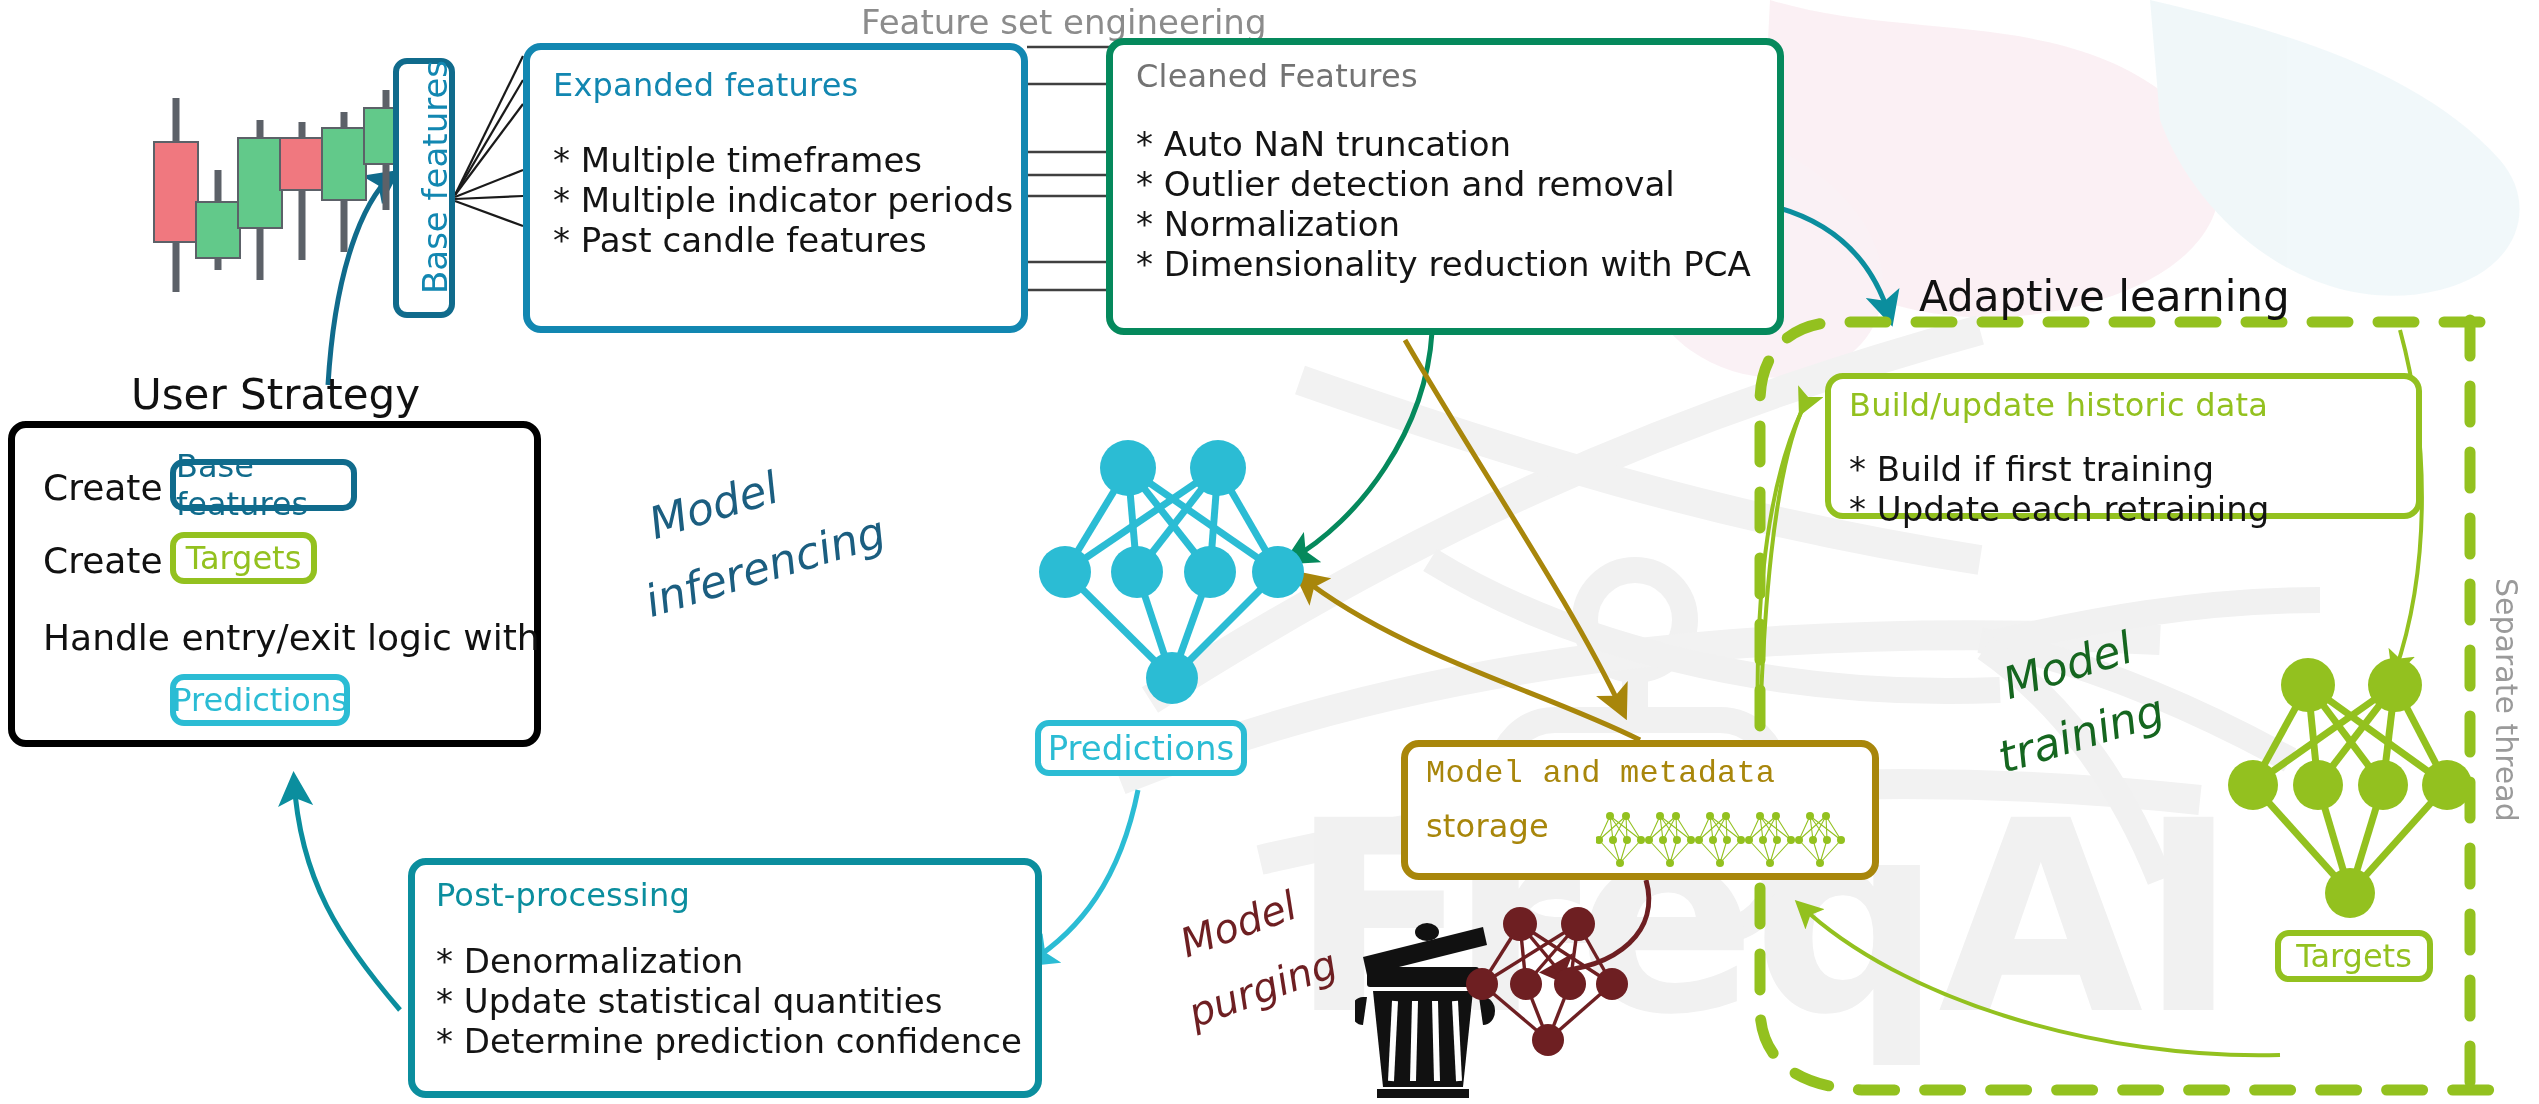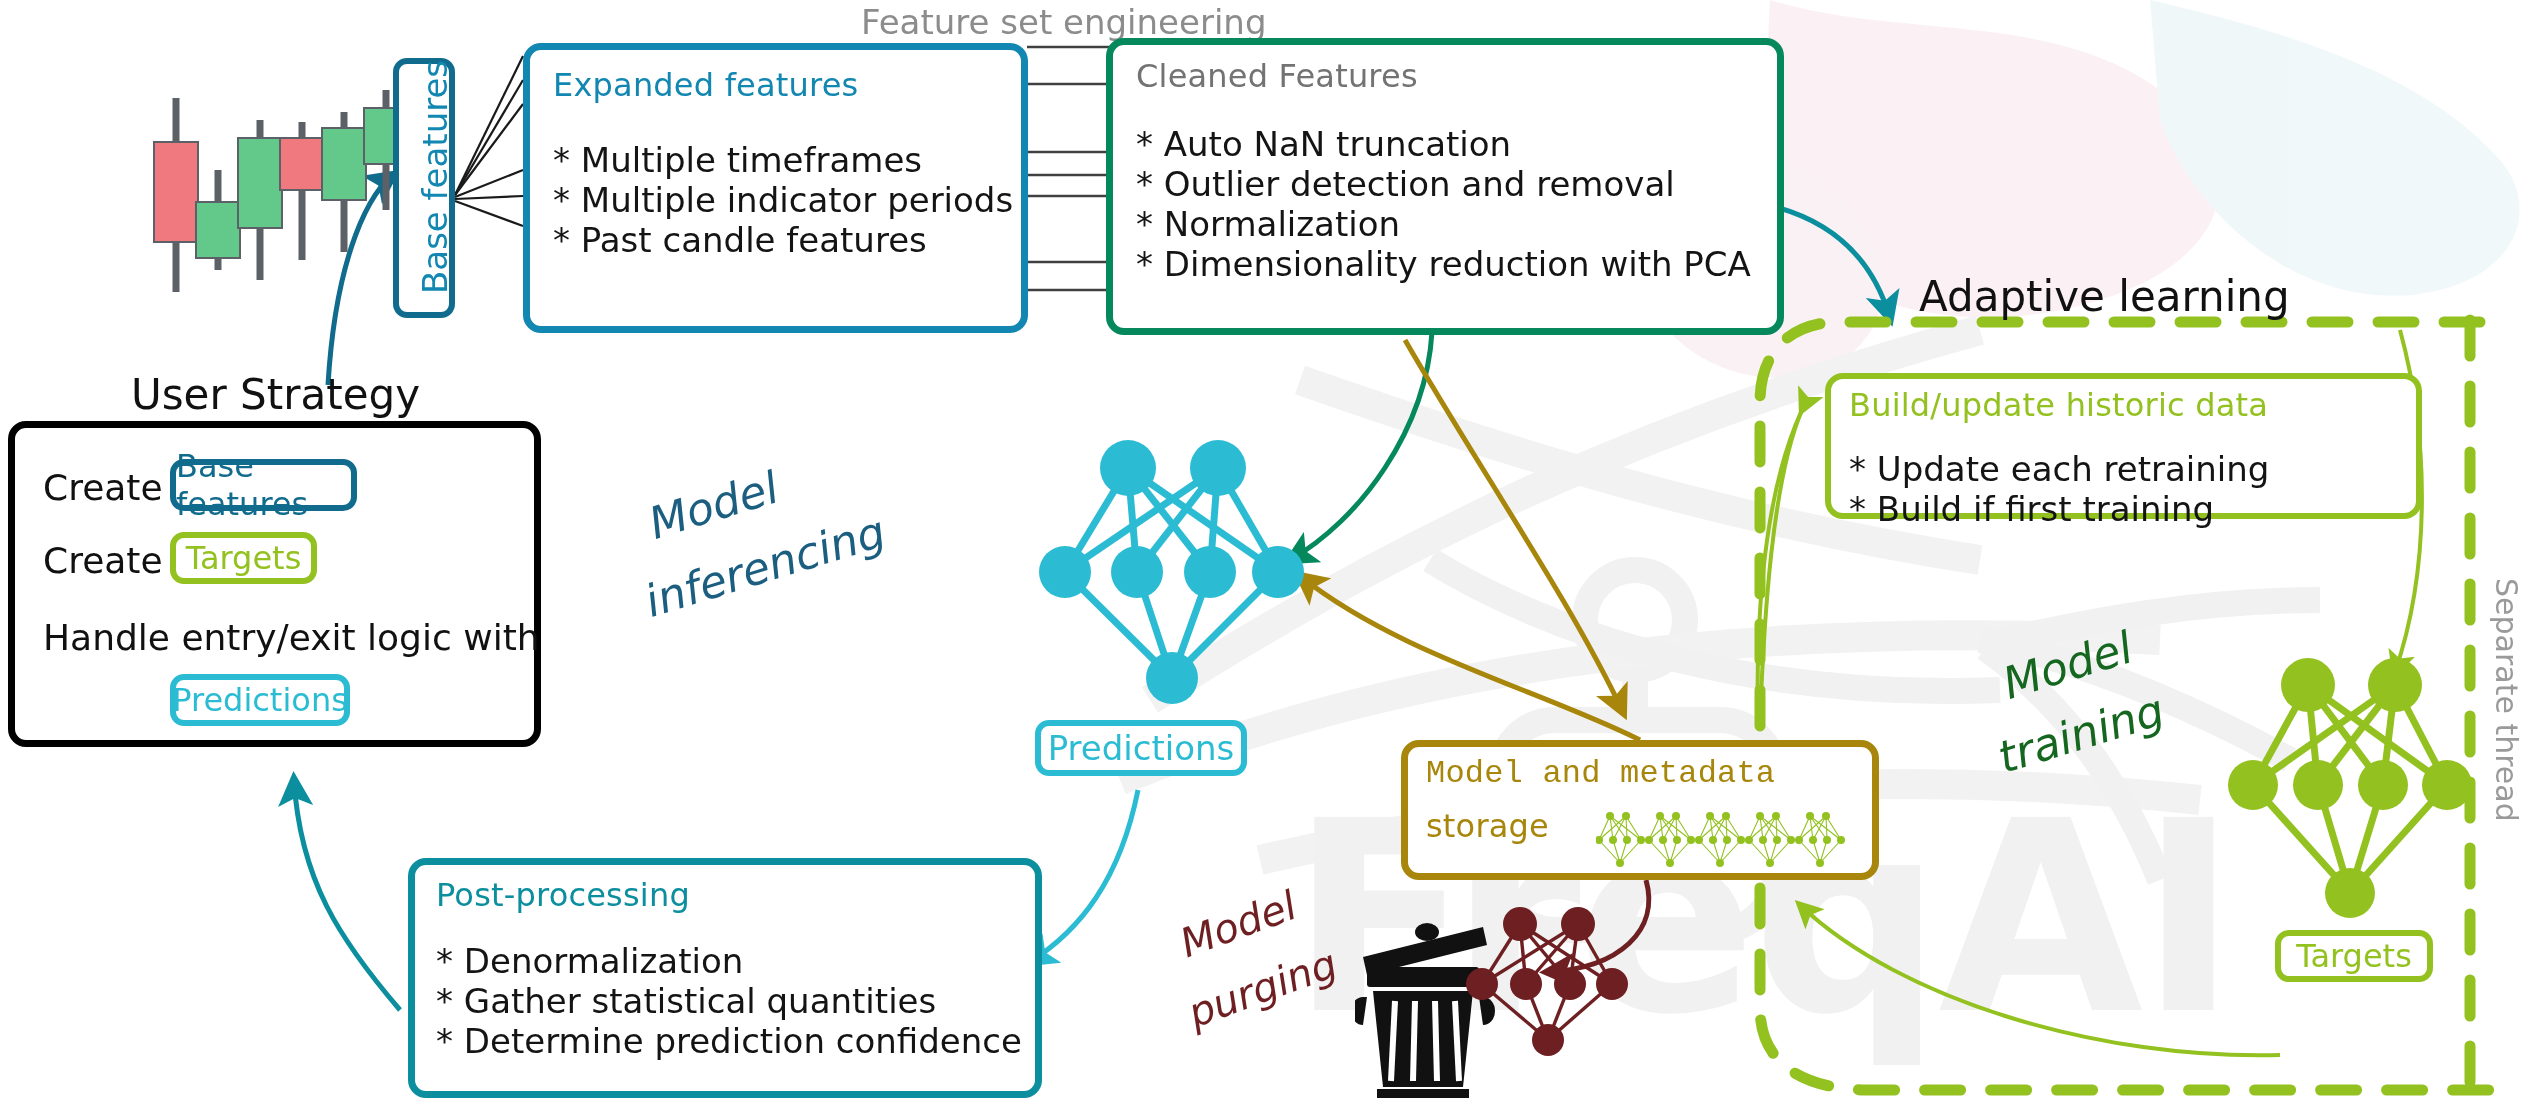--- a/index.html
+++ b/index.html
@@ -263,21 +263,21 @@
   </svg>
 
   <div class="pill pill-cyan" style="left:1035px;top:720px;width:212px;height:56px;">
     <span class="pred-txt">Predictions</span>
   </div>
 
   <div class="box box-teal" style="left:408px;top:858px;width:634px;height:240px;">
     <div class="title t-teal" style="position:absolute;left:21px;top:14px;">Post-processing</div>
     <div class="bullets" style="position:absolute;left:21px;top:76px;">
       <div>* Denormalization</div>
-      <div>* Gather statistical quantities</div>
+      <div>* Update statistical quantities</div>
       <div>* Determine prediction confidence</div>
     </div>
   </div>
 
   <div class="abs slant slant-red" style="left:1174px;top:923px;font-size:40px;transform:rotate(-20deg);">Model</div>
   <div class="abs slant slant-red" style="left:1182px;top:993px;font-size:40px;transform:rotate(-20deg);">purging</div>
 
   <svg class="abs" style="left:1355px;top:905px;width:140px;height:195px" viewBox="0 0 140 195">
     <g fill="#111">
       <path d="M8 52 L128 22 L132 40 L12 70 Z"></path>
@@ -399,22 +399,22 @@
             <circle cx="45" cy="33" r="4"></circle>
            <circle cx="24" cy="56" r="4"></circle>
           </g>
       </g>
     </svg>
   </div>
 
   <div class="box box-olive" style="left:1825px;top:373px;width:597px;height:146px;border-width:6px;">
     <div class="title t-olive" style="position:absolute;left:18px;top:10px;">Build/update historic data</div>
     <div class="bullets" style="position:absolute;left:18px;top:70px;">
+      <div>* Build if first training</div>
       <div>* Update each retraining</div>
-      <div>* Build if first training</div>
     </div>
   </div>
 
   <div class="abs slant slant-green" style="left:1997px;top:660px;transform:rotate(-17deg);">Model</div>
   <div class="abs slant slant-green" style="left:1992px;top:734px;transform:rotate(-17deg);">training</div>
 
   <svg class="abs" style="left:2215px;top:645px;width:270px;height:290px" viewBox="0 0 270 290">
     <g stroke="#93C11F" stroke-width="7" fill="none">
       <path d="M93 40 L38 140"></path>
         <path d="M93 40 L103 140"></path>

